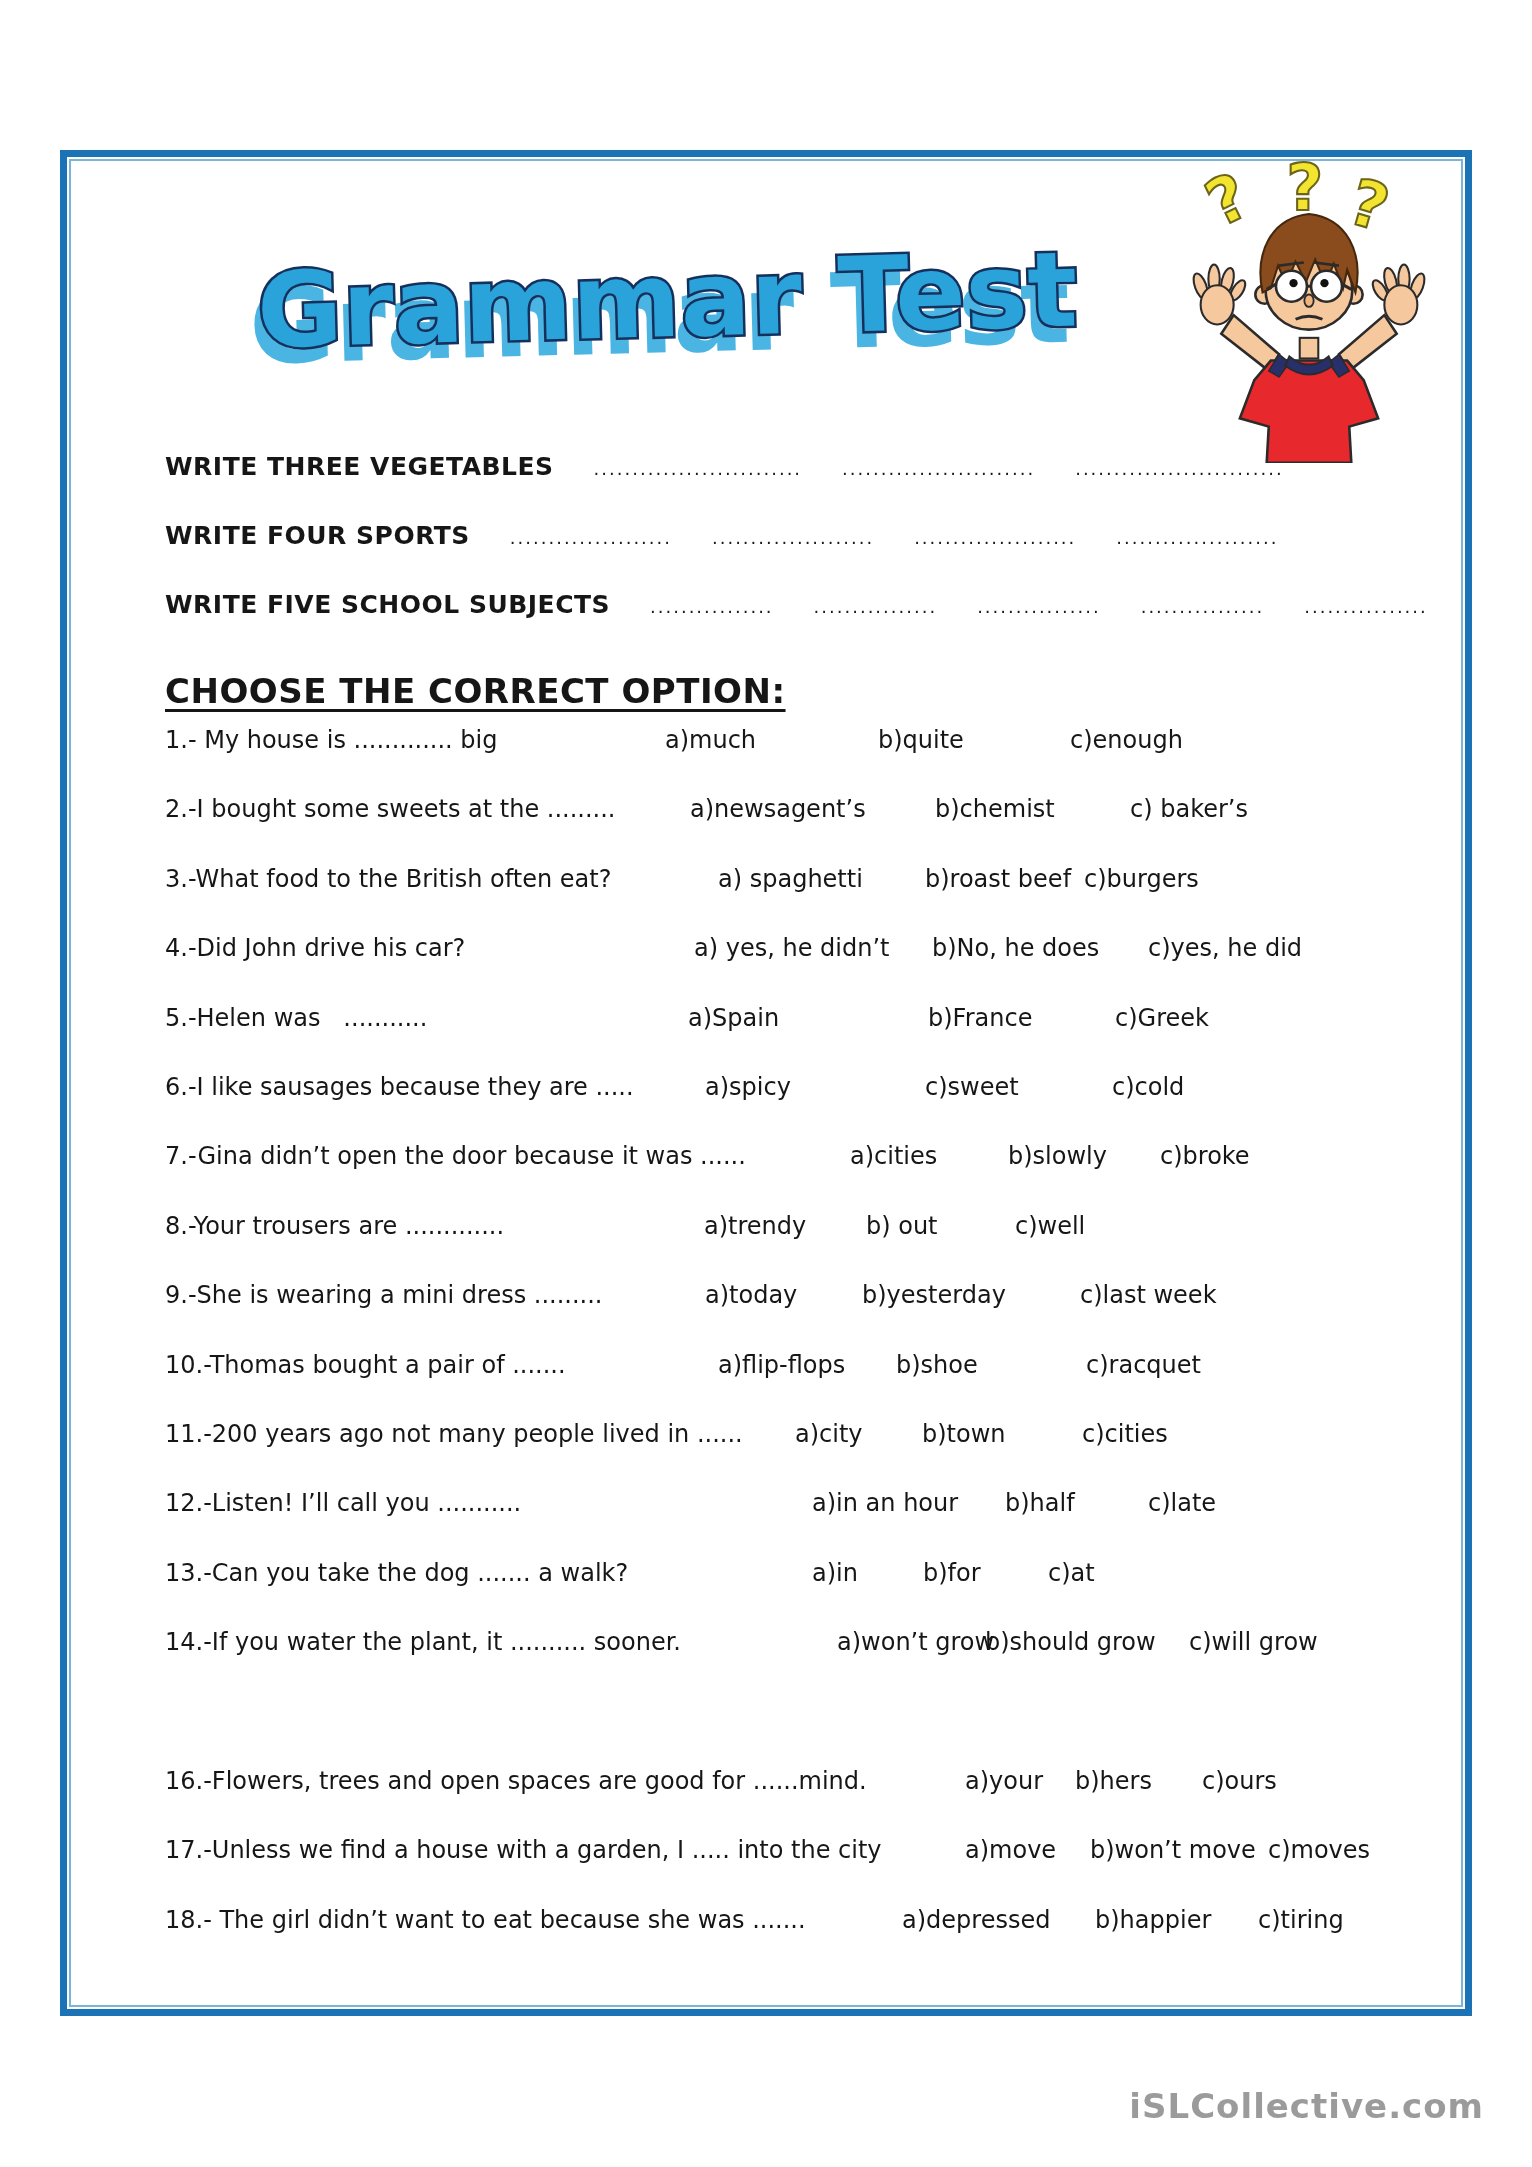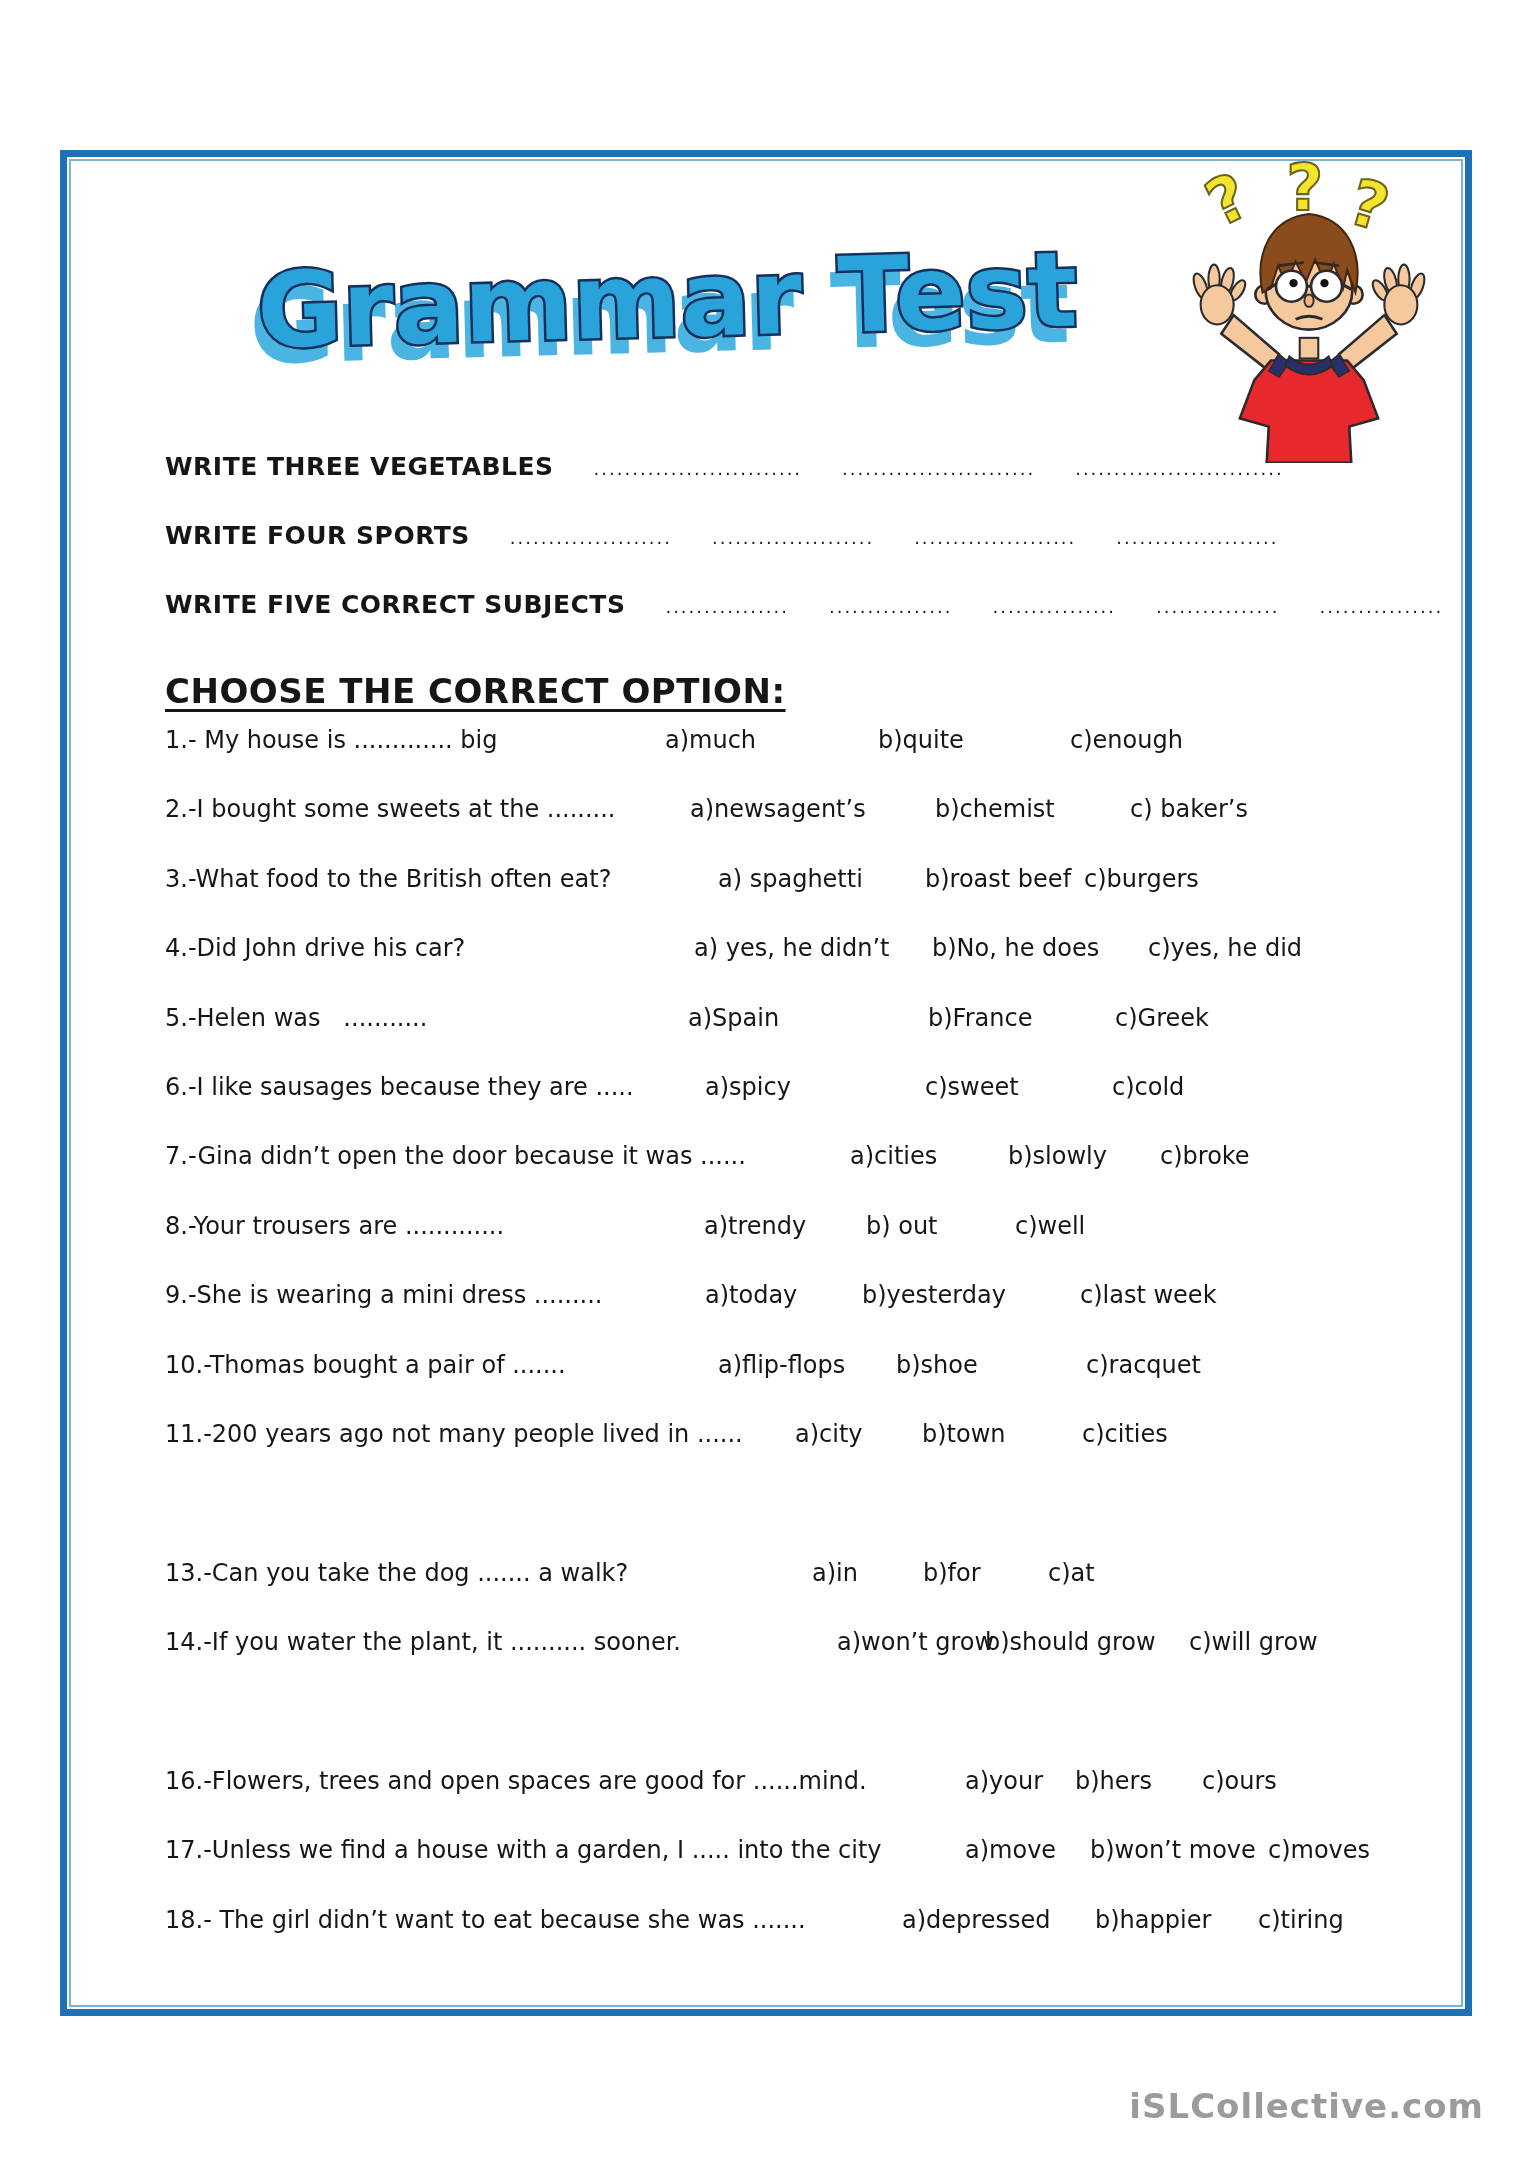--- a/index.html
+++ b/index.html
@@ -95,21 +95,21 @@
     </g>
   </svg>
 
   <div class="write-row" style="top:452px">
     <span class="write-label">WRITE THREE VEGETABLES</span><span class="blanks"><span class="blank-group">...........................</span><span class="blank-group">.........................</span><span class="blank-group">...........................</span></span>
   </div>
   <div class="write-row" style="top:521px">
     <span class="write-label">WRITE FOUR SPORTS</span><span class="blanks"><span class="blank-group">.....................</span><span class="blank-group">.....................</span><span class="blank-group">.....................</span><span class="blank-group">.....................</span></span>
   </div>
   <div class="write-row" style="top:590px">
-    <span class="write-label">WRITE FIVE CORRECT SUBJECTS</span><span class="blanks"><span class="blank-group">................</span><span class="blank-group">................</span><span class="blank-group">................</span><span class="blank-group">................</span><span class="blank-group">................</span></span>
+    <span class="write-label">WRITE FIVE SCHOOL SUBJECTS</span><span class="blanks"><span class="blank-group">................</span><span class="blank-group">................</span><span class="blank-group">................</span><span class="blank-group">................</span><span class="blank-group">................</span></span>
   </div>
 
   <div class="choose">CHOOSE THE CORRECT OPTION:</div>
 
   <div id="questions">
       <div class="q-row" style="top: 0px;">
         <span class="q-stem">1.- My house is ............. big</span>
         <span class="q-opt" style="left: 500px;">a)much</span>
         <span class="q-opt" style="left: 713px;">b)quite</span>
         <span class="q-opt" style="left: 905px;">c)enough</span>
@@ -167,20 +167,26 @@
         <span class="q-opt" style="left: 553px;">a)flip-flops</span>
         <span class="q-opt" style="left: 731px;">b)shoe</span>
         <span class="q-opt" style="left: 921px;">c)racquet</span>
       </div>
       <div class="q-row" style="top: 694px;">
         <span class="q-stem">11.-200 years ago not many people lived in ......</span>
         <span class="q-opt" style="left: 630px;">a)city</span>
         <span class="q-opt" style="left: 757px;">b)town</span>
         <span class="q-opt" style="left: 917px;">c)cities</span>
       </div>
+      <div class="q-row" style="top: 763.4px;">
+        <span class="q-stem">12.-Listen! I’ll call you ...........</span>
+        <span class="q-opt" style="left: 647px;">a)in an hour</span>
+        <span class="q-opt" style="left: 840px;">b)half</span>
+        <span class="q-opt" style="left: 983px;">c)late</span>
+      </div>
       <div class="q-row" style="top: 832.8px;">
         <span class="q-stem">13.-Can you take the dog ....... a walk?</span>
         <span class="q-opt" style="left: 647px;">a)in</span>
         <span class="q-opt" style="left: 758px;">b)for</span>
         <span class="q-opt" style="left: 883px;">c)at</span>
       </div>
       <div class="q-row" style="top: 902.2px;">
         <span class="q-stem">14.-If you water the plant, it .......... sooner.</span>
         <span class="q-opt" style="left: 672px;">a)won’t grow</span>
         <span class="q-opt" style="left: 820px;">b)should grow</span>

